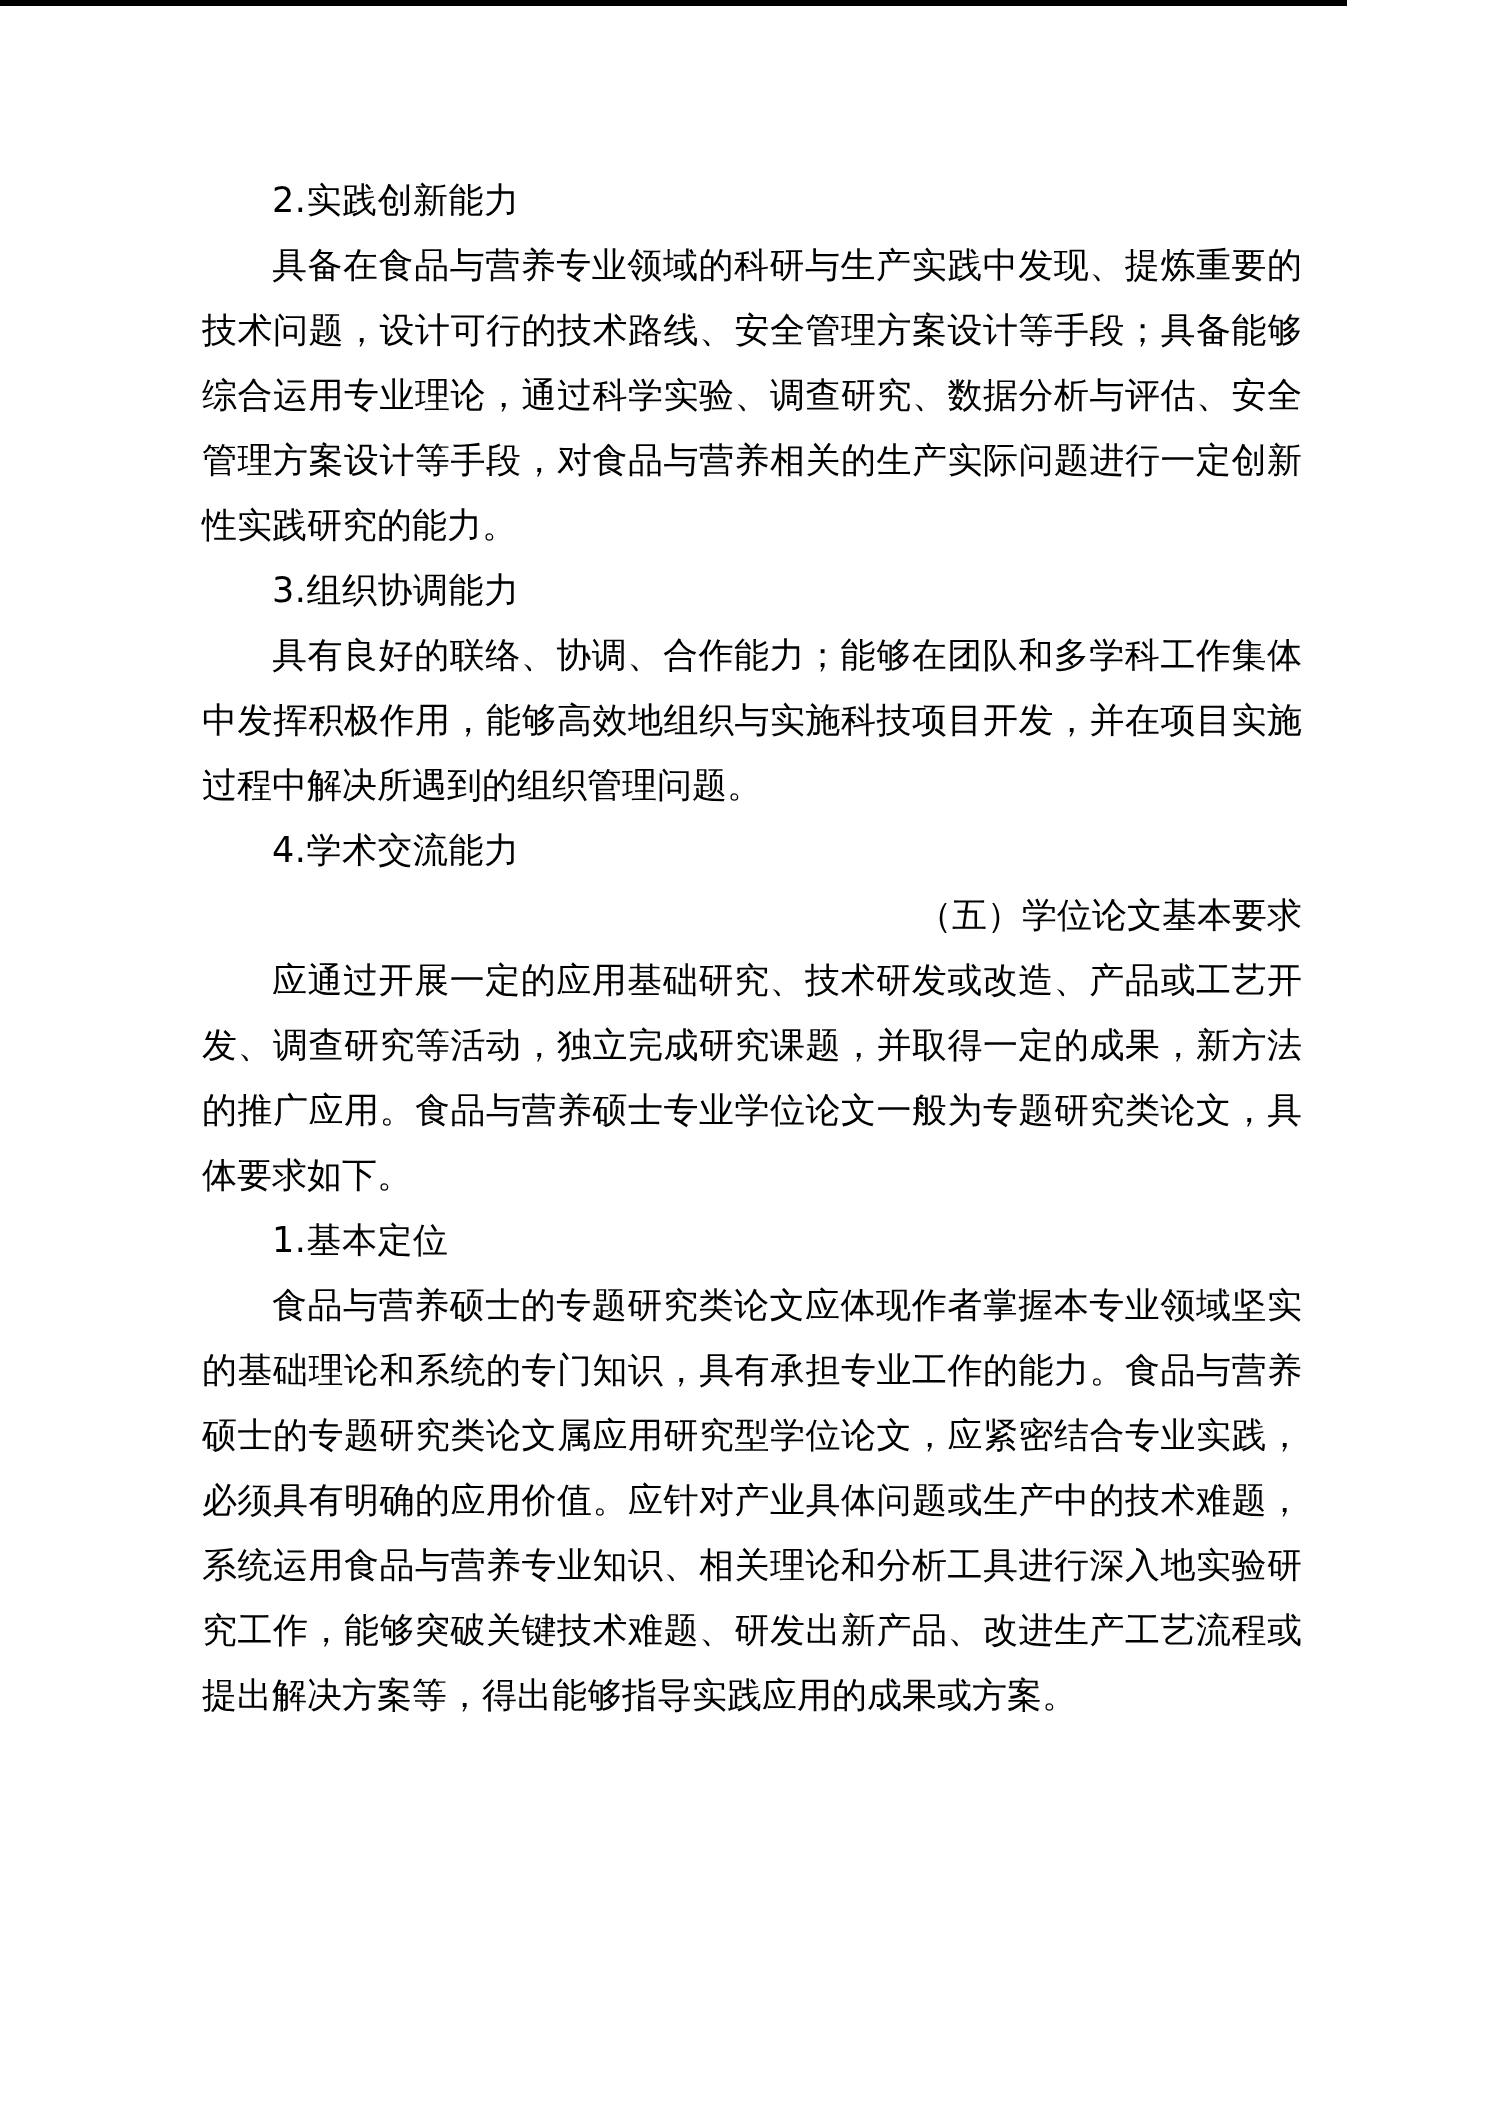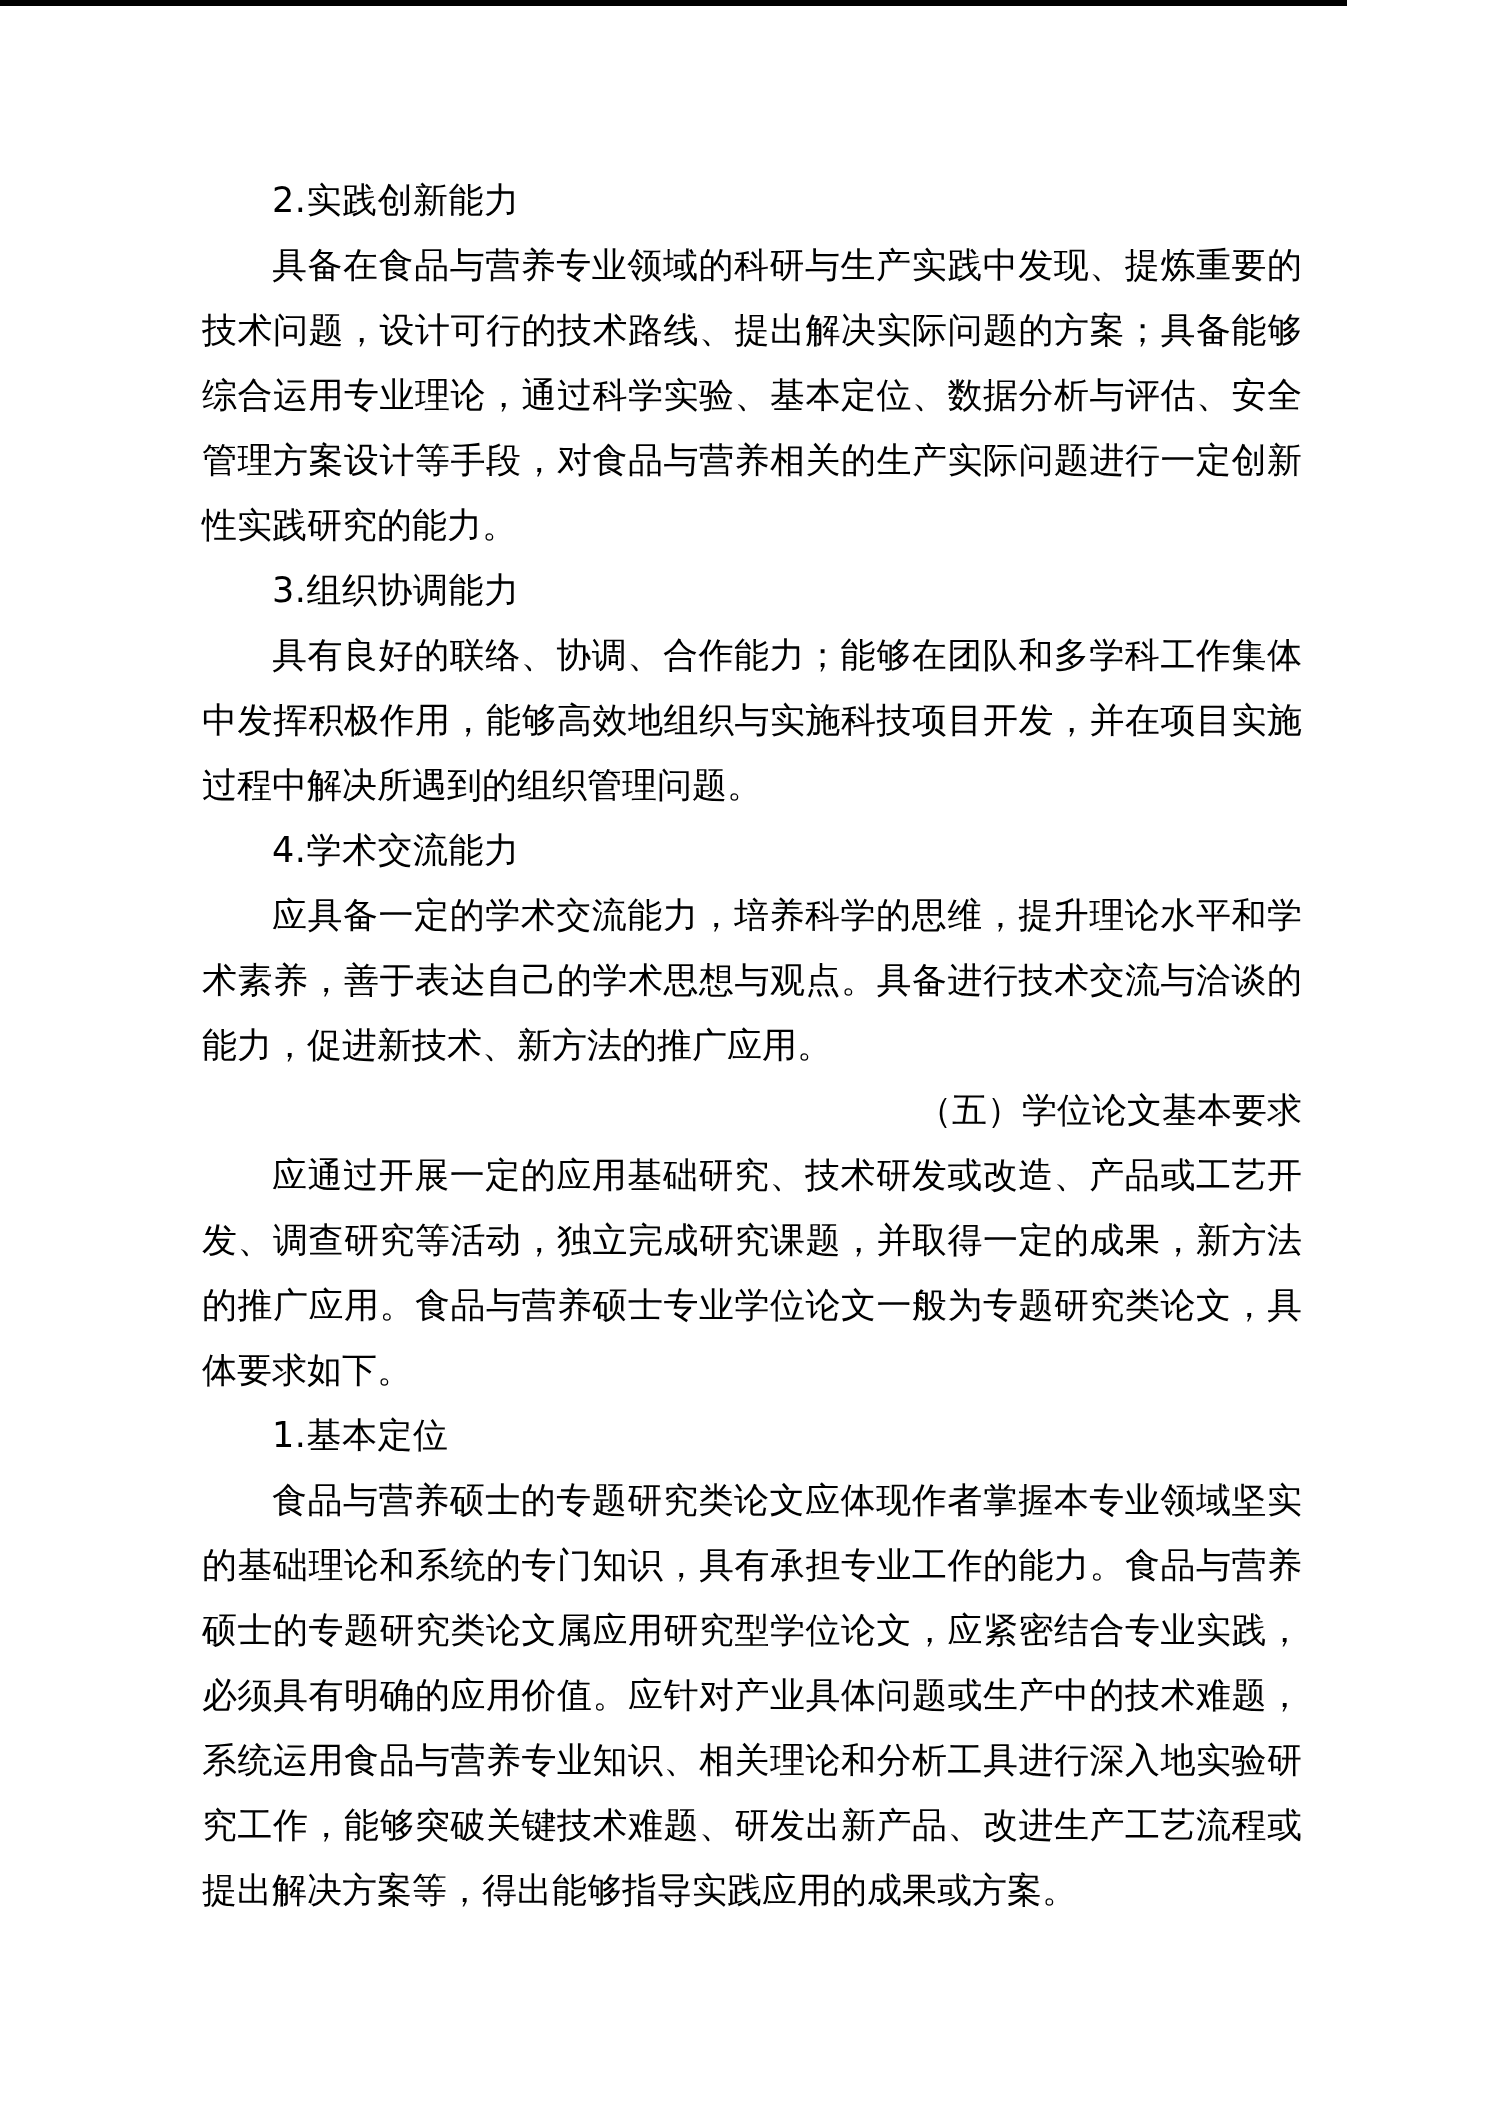--- a/index.html
+++ b/index.html
@@ -73,29 +73,28 @@
 <body>
 
 <div class="page">
 
   <div class="top-bar"></div>
 
   <div class="text-block">
 
     <h2 class="num-heading">2.实践创新能力</h2>
 
-    <p class="body-para">具备在食品与营养专业领域的科研与生产实践中发现、提炼重要的技术问题，设计可行的技术路线、提出解决实际问题的方案；具备能够综合运用专业理论，通过科学实验、基本定位、数据分析与评估、安全管理方案设计等手段，对食品与营养相关的生产实际问题进行一定创新性实践研究的能力。</p>
+    <p class="body-para">具备在食品与营养专业领域的科研与生产实践中发现、提炼重要的技术问题，设计可行的技术路线、安全管理方案设计等手段；具备能够综合运用专业理论，通过科学实验、调查研究、数据分析与评估、安全管理方案设计等手段，对食品与营养相关的生产实际问题进行一定创新性实践研究的能力。</p>
 
     <h2 class="num-heading">3.组织协调能力</h2>
 
     <p class="body-para">具有良好的联络、协调、合作能力；能够在团队和多学科工作集体中发挥积极作用，能够高效地组织与实施科技项目开发，并在项目实施过程中解决所遇到的组织管理问题。</p>
 
     <h2 class="num-heading">4.学术交流能力</h2>
 
-    <p class="body-para">应具备一定的学术交流能力，培养科学的思维，提升理论水平和学术素养，善于表达自己的学术思想与观点。具备进行技术交流与洽谈的能力，促进新技术、新方法的推广应用。</p>
 
     <h3 class="sub-heading">（五）学位论文基本要求</h3>
 
     <p class="body-para">应通过开展一定的应用基础研究、技术研发或改造、产品或工艺开发、调查研究等活动，独立完成研究课题，并取得一定的成果，新方法的推广应用。食品与营养硕士专业学位论文一般为专题研究类论文，具体要求如下。</p>
 
     <h2 class="num-heading">1.基本定位</h2>
 
     <p class="body-para">食品与营养硕士的专题研究类论文应体现作者掌握本专业领域坚实的基础理论和系统的专门知识，具有承担专业工作的能力。食品与营养硕士的专题研究类论文属应用研究型学位论文，应紧密结合专业实践，必须具有明确的应用价值。应针对产业具体问题或生产中的技术难题，系统运用食品与营养专业知识、相关理论和分析工具进行深入地实验研究工作，能够突破关键技术难题、研发出新产品、改进生产工艺流程或提出解决方案等，得出能够指导实践应用的成果或方案。</p>
 
   </div>

